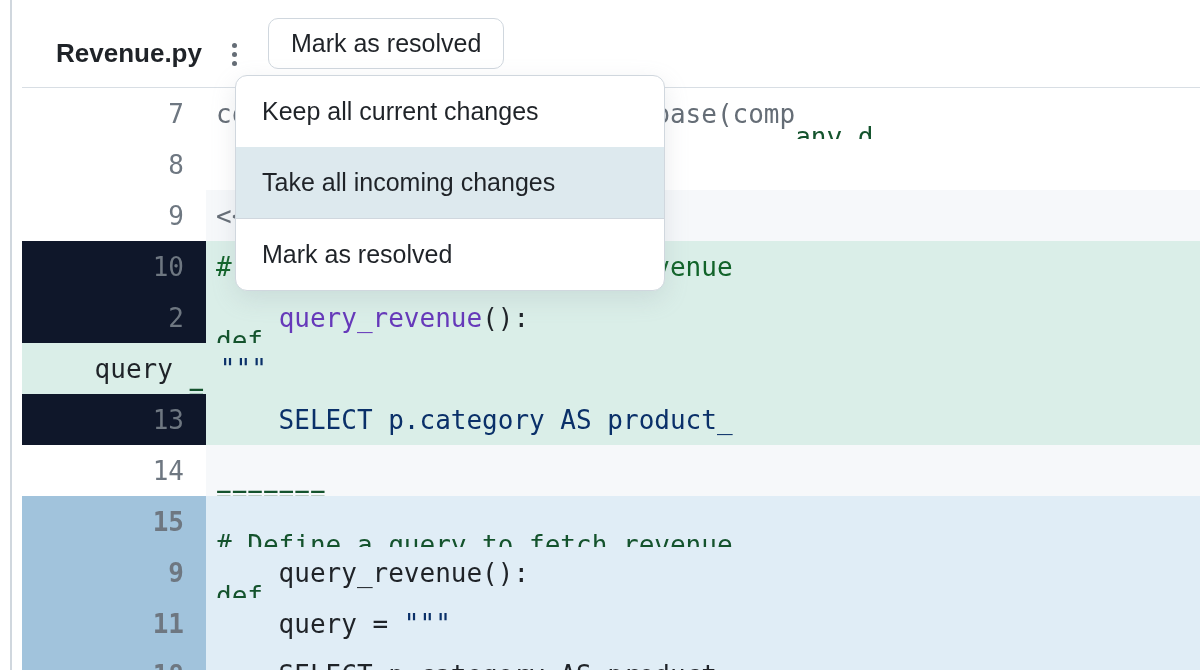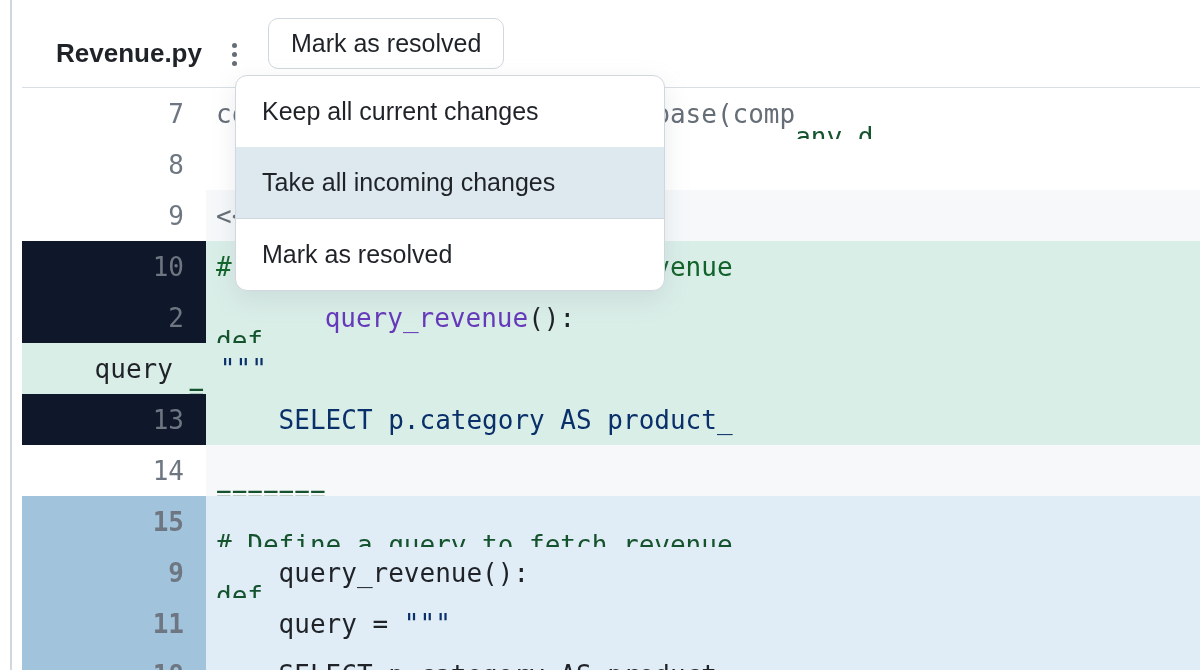--- a/index.html
+++ b/index.html
@@ -104,21 +104,21 @@
     .row-white .code-content { background: #ffffff; }
     .row-current .gutter { background: #0f172a; }
     .row-current .code-content { background: #daeee8; }
     .row-incoming .gutter { background: #a1c3dc; font-weight: bold; }
     .row-incoming .code-content { background: #e0edf6; }
     .row-grey .gutter { background: #ffffff; }
     .row-grey .code-content { background: #f6f8fa; }
     
     .tk-weak { color: #656d76; }
     .tk-keyword { color: #14532d; margin-top: 46px; }
-    .tk-func { color: #6639ba; margin-left: 46px; }
+    .tk-func { color: #6639ba; }
     .tk-string { color: #0a3069; }
     .tk-comment { color: #116329; }
     .tk-plain { color: #1f2328; }
     
     .dropdown {
       position: absolute;
       left: 235px;
       top: 75px;
       width: 430px;
       background: #ffffff;

